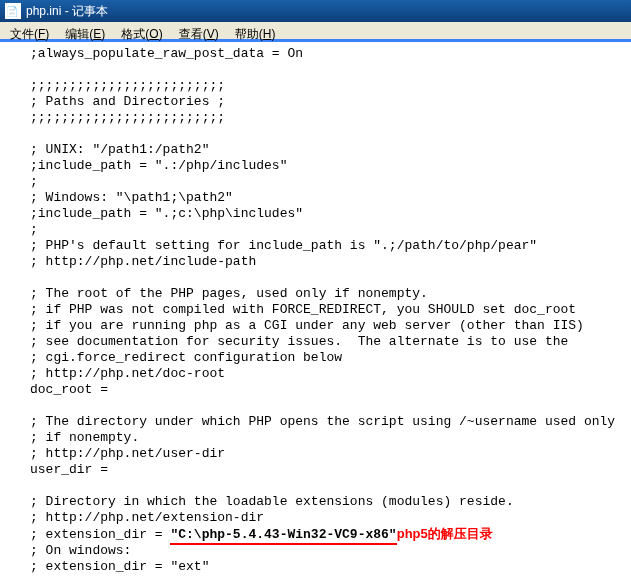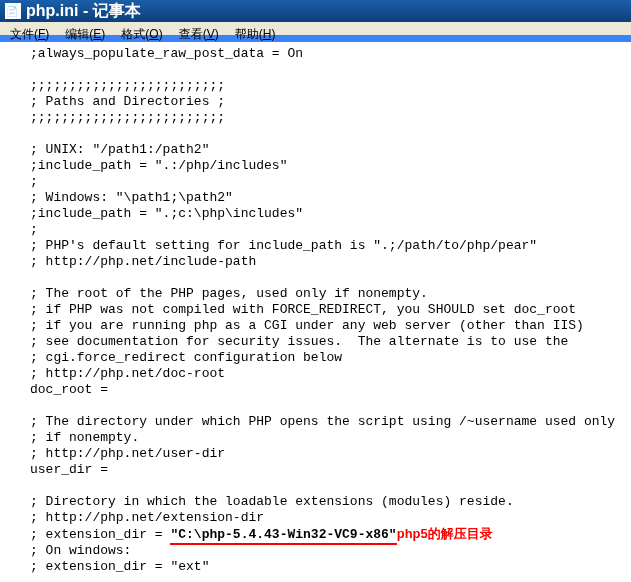--- a/index.html
+++ b/index.html
@@ -23,24 +23,24 @@
       width: 16px;
       height: 16px;
       background: #fff;
       margin-right: 5px;
       display: inline-flex;
       align-items: center;
       justify-content: center;
       font-size: 10px;
       color: #333;
     }
-    .titlebar-text { font-weight: bold; font-size: 16px; }
+    .titlebar-text { font-weight: normal; font-size: 12px; }
     .menubar {
       background: #ece9d8;
-      border-bottom: 7px solid #3b82f6;
+      border-bottom: 3px solid #3b82f6;
       padding: 2px 4px;
       display: flex;
       gap: 4px;
       height: 20px;
     }
     .menu-item {
       padding: 2px 6px;
       cursor: default;
     }
     .menu-item .underline { text-decoration: underline; }

